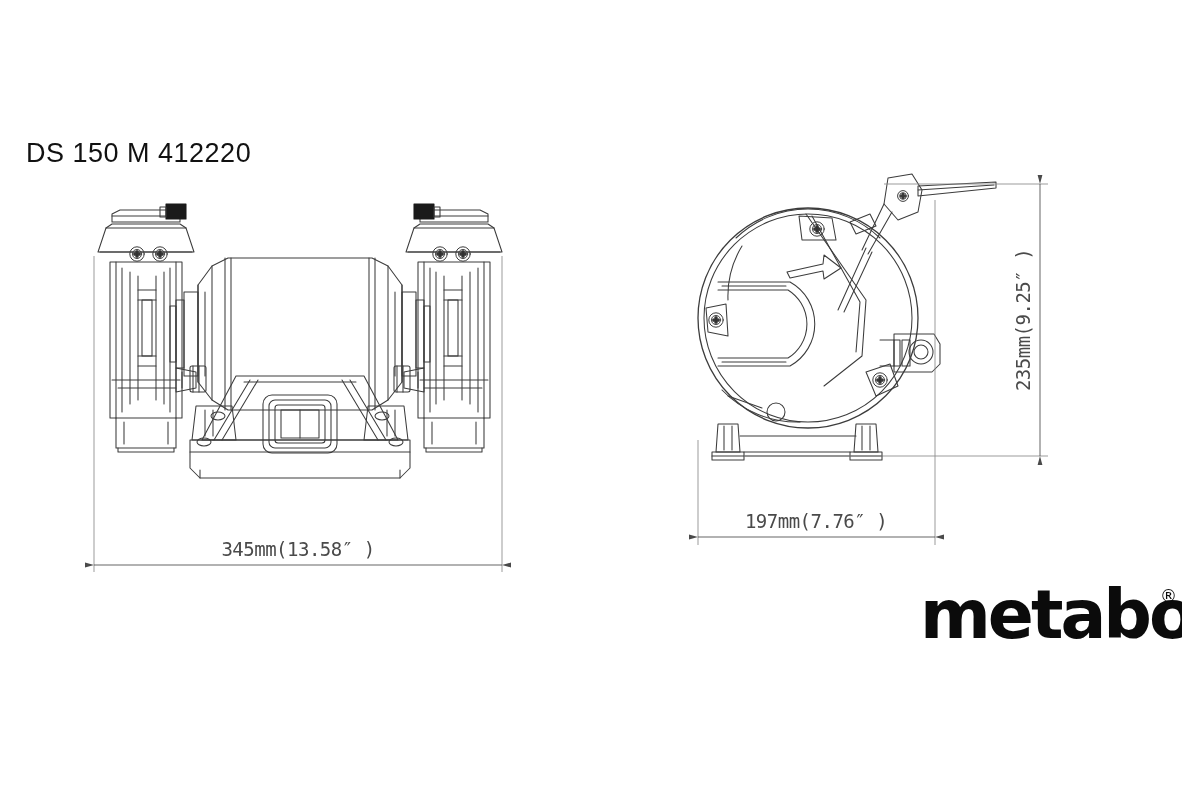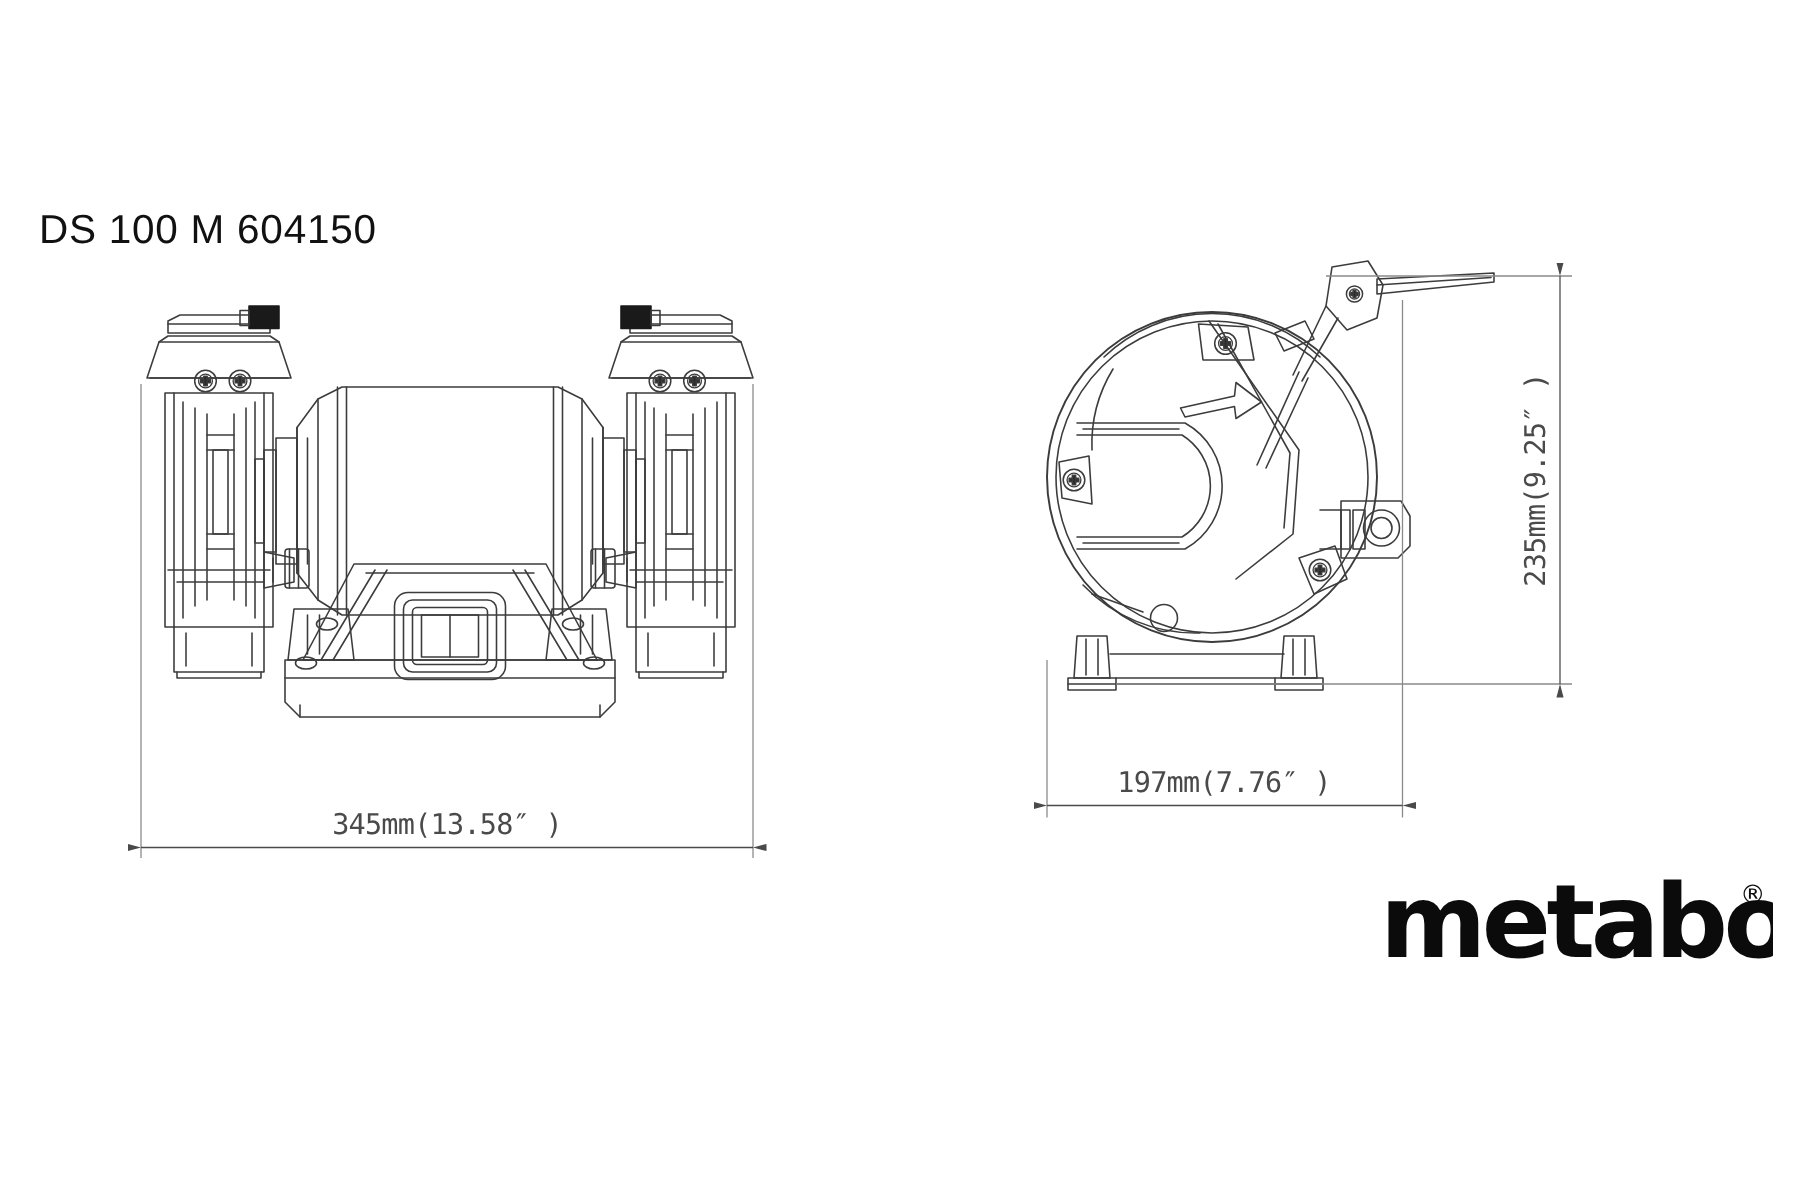--- a/index.html
+++ b/index.html
@@ -60,21 +60,21 @@
     font-family: "DejaVu Sans", sans-serif;
     font-size: 17px;
     fill: #0b0b0b;
   }
 </style>
 </head>
 <body>
 
 <div id="sheet">
 
-  <div id="drawing-title">DS 100 M 604150</div>
+  <div id="drawing-title">DS 150 M 412220</div>
 
   <svg id="drawing-canvas" width="1200" height="800" viewBox="0 0 1200 800">
 
     <defs>
       <marker id="arrowStart" markerWidth="10" markerHeight="8" refX="9" refY="4" orient="auto" markerUnits="userSpaceOnUse">
         <path d="M9,4 L0,1.6 L0,6.4 Z" fill="#4a4a4a"></path>
       </marker>
       <marker id="arrowEnd" markerWidth="10" markerHeight="8" refX="1" refY="4" orient="auto" markerUnits="userSpaceOnUse">
         <path d="M1,4 L10,1.6 L10,6.4 Z" fill="#4a4a4a"></path>
       </marker>

